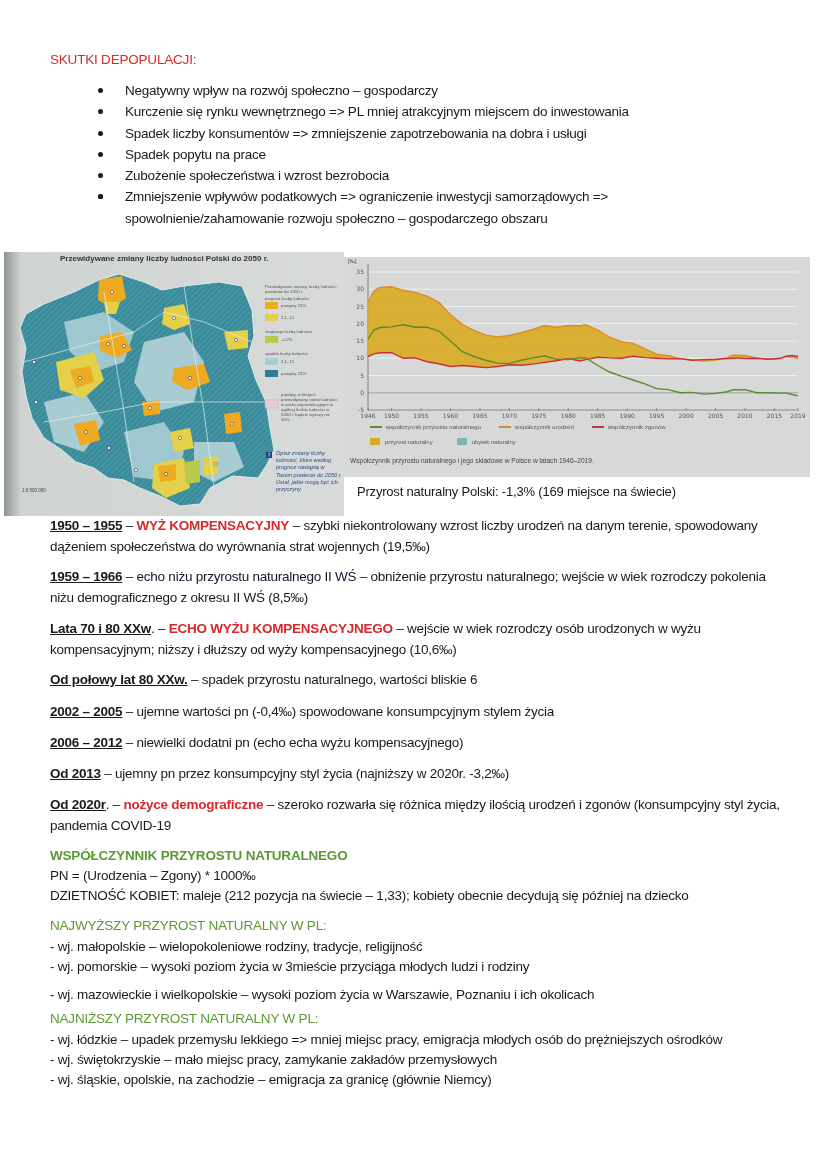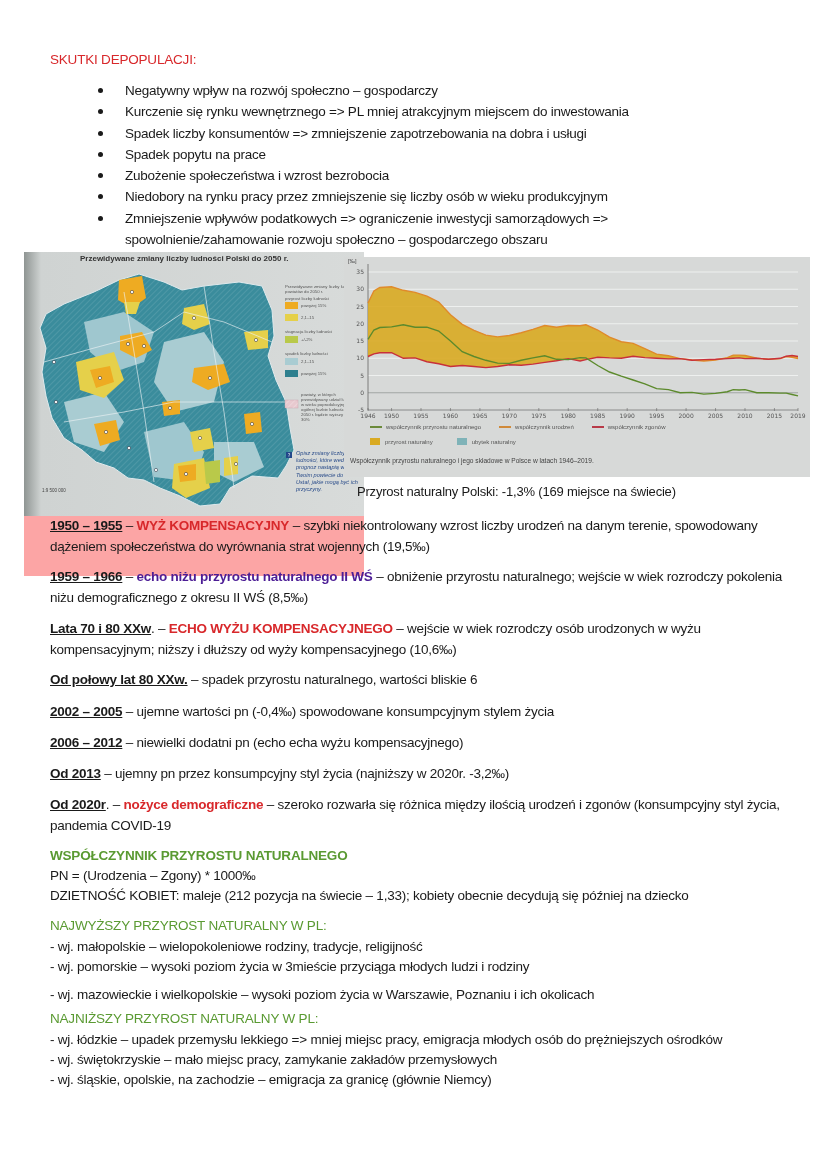--- a/index.html
+++ b/index.html
@@ -3,45 +3,45 @@
 <meta charset="utf-8">
 <style>
   html, body { margin: 0; padding: 0; background: #ffffff; }
   body { width: 828px; height: 1171px; position: relative; overflow: hidden;
          font-family: "Liberation Sans", "DejaVu Sans", sans-serif; color: #1a1a1a; }
   .abs { position: absolute; }
   .title-red { color: #d8282b; font-size: 13.5px; letter-spacing: -0.2px; }
   .bullets { left: 96px; top: 80px; width: 700px; margin: 0; padding: 0; list-style: none; }
   .bullets li { position: relative; padding-left: 29px; font-size: 13.5px; line-height: 21.3px; letter-spacing: -0.25px; }
   .bullets li .dot { position: absolute; left: 2px; top: 8px; width: 5px; height: 5px; border-radius: 50%; background: #1a1a1a; }
-  .map-box { left: 24px; top: 252px; width: 340px; height: 324px; background: #fca5a5; overflow: hidden; }
+  .map-box { left: 4px; top: 252px; width: 340px; height: 264px; background: #bef264; overflow: hidden; }
   .chart-box { left: 344px; top: 257px; width: 466px; height: 220px; background: #d7d9d8; overflow: hidden; }
   .chart-box svg { display: block; }
   .sum-line { left: 357px; top: 484px; font-size: 13px; letter-spacing: -0.2px; }
   .para { left: 50px; width: 740px; font-size: 13.5px; line-height: 21px; letter-spacing: -0.25px; }
   .para u.b { font-weight: bold; text-decoration: underline; }
-  .red { color: #4c1d95; font-weight: bold; }
+  .red { color: #0f172a; }
   .redb { color: #d8282b; font-weight: bold; }
   .green-b { color: #5a9a32; font-weight: bold; font-size: 13.5px; letter-spacing: -0.2px; }
   .green { color: #5a9a32; font-size: 13.5px; letter-spacing: -0.2px; }
   .line { font-size: 13.5px; line-height: 20.5px; letter-spacing: -0.25px; }
   .map-title { position: absolute; left: 56px; top: 2px; font-size: 8px; font-weight: bold; color: #333; }
   .legend-txt { font-size: 4.3px; color: #555; }
 </style>
 </head>
 <body>
 
 <div class="abs title-red" style="left:50px; top:52px;">SKUTKI DEPOPULACJI:</div>
 <ul class="abs bullets">
   <li><span class="dot"></span><span>Negatywny wpływ na rozwój społeczno – gospodarczy</span></li>
   <li><span class="dot"></span><span>Kurczenie się rynku wewnętrznego =&gt; PL mniej atrakcyjnym miejscem do inwestowania</span></li>
   <li><span class="dot"></span><span>Spadek liczby konsumentów =&gt; zmniejszenie zapotrzebowania na dobra i usługi</span></li>
   <li><span class="dot"></span><span>Spadek popytu na prace</span></li>
   <li><span class="dot"></span><span>Zubożenie społeczeństwa i wzrost bezrobocia</span></li>
-  <li><span class="dot"></span><span>Niedobory na rynku pracy przez zmniejszenie się liczby osób w wieku produkcyjnym</span></li>
+  <li><span class="dot"></span></li>
   <li><span class="dot"></span><span>Zmniejszenie wpływów podatkowych =&gt; ograniczenie inwestycji samorządowych =&gt;</span></li>
   <li><span>spowolnienie/zahamowanie rozwoju społeczno – gospodarczego obszaru</span></li>
 </ul>
 
 <div class="abs map-box">
   <svg width="340" height="264" viewBox="0 0 340 264">
     <defs>
       <pattern id="hatch" width="4" height="4" patternUnits="userSpaceOnUse" patternTransform="rotate(45)">
         <line x1="0" y1="0" x2="0" y2="4" stroke="#ffffff" stroke-opacity="0.35" stroke-width="1.2"></line>
       </pattern>

